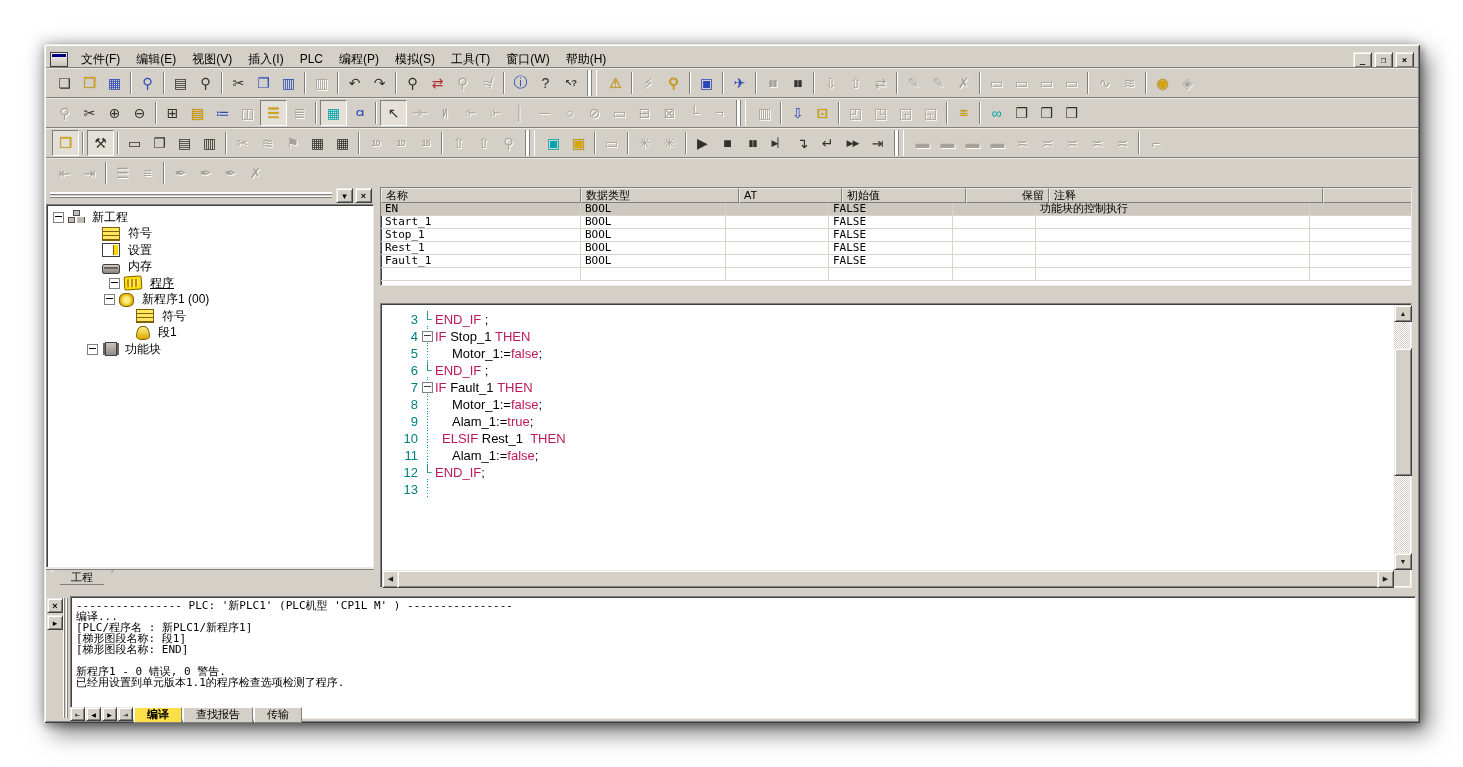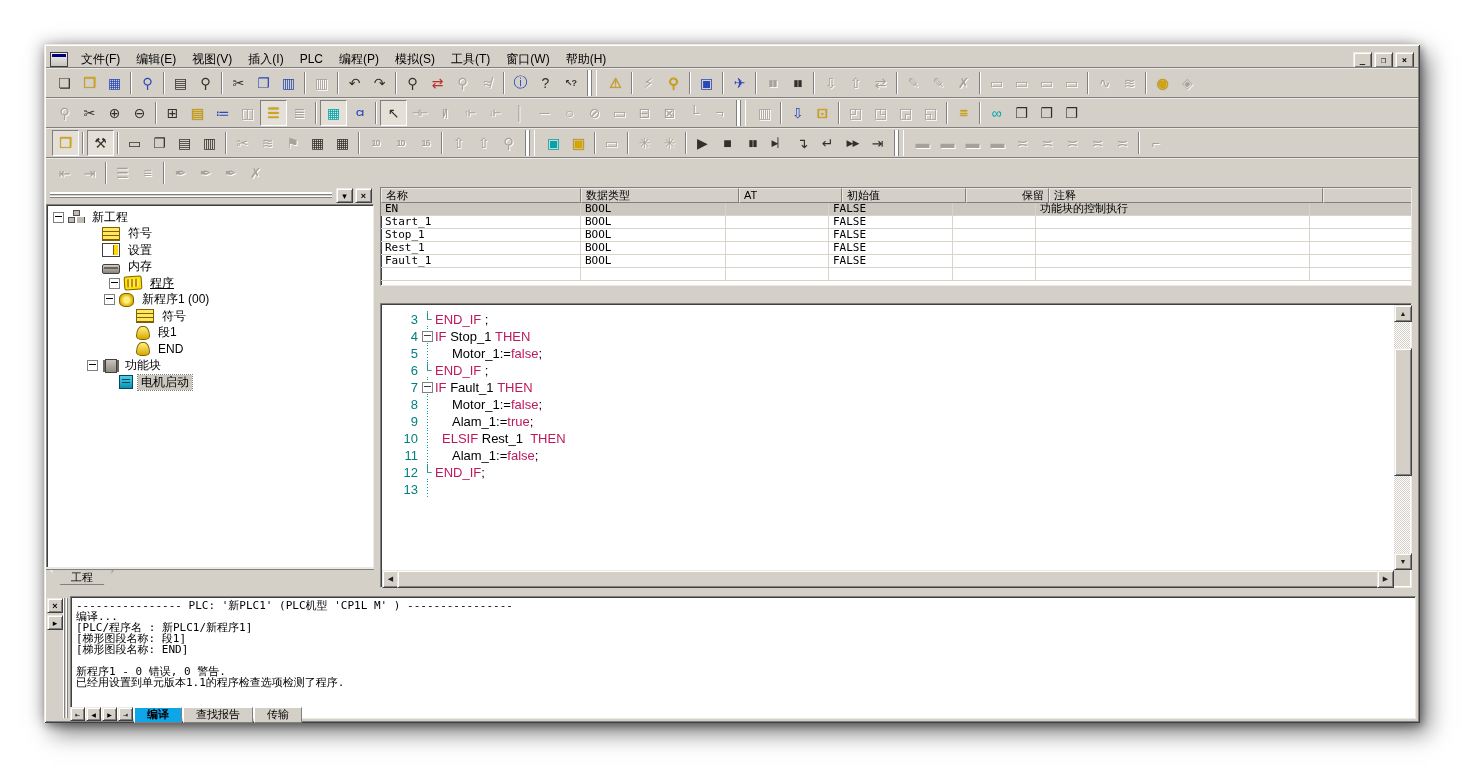--- a/index.html
+++ b/index.html
@@ -125,21 +125,21 @@
   .out-grip{position:absolute;left:17px;top:3px;bottom:3px;width:5px;
     background:linear-gradient(90deg,#fff 0 1px,#808080 1px 2px,transparent 2px 3px,#fff 3px 4px,#808080 4px 5px);}
   .out-text{position:absolute;left:24px;right:2px;top:1px;bottom:2px;background:#fff;overflow:hidden;
     border:1px solid;border-color:#808080 #ece9e2 #ece9e2 #808080;box-shadow:inset 1px 1px 0 #404040;
     font-family:"DejaVu Sans Mono","Liberation Mono",monospace;font-size:11px;line-height:11px;
     padding:3px 5px;white-space:pre;}
   .out-tabs{position:absolute;left:24px;right:2px;top:112px;height:18px;display:flex;align-items:flex-start;gap:1px;}
   .otnav{width:13px;height:12px;display:flex;align-items:center;justify-content:center;font-size:6px;flex:none;}
   .otab{padding:0 12px;height:14px;font-size:11px;line-height:13px;background:#d4d0c8;
     border:1px solid #808080;border-top-color:#fff;border-left-color:#fff;flex:none;}
-  .otab.active{background:#0ea5e9;font-weight:bold;}
+  .otab.active{background:#fde047;font-weight:bold;}
 </style>
 </head>
 <body>
 
 <div class="window">
 
   <div class="menubar">
     <span class="mdi-icon"></span>
     <span style="display:flex;">
         <span class="menu-item">文件(F)</span>
@@ -375,34 +375,24 @@
           <div class="trow" style="padding-left: 72px;">
             <span class="expsp"></span>
             <span class="ticon ti-symbols"></span>
             <span class="tlabel">符号</span>
           </div>
           <div class="trow" style="padding-left: 72px;">
             <span class="expsp"></span>
             <span class="ticon ti-section"></span>
             <span class="tlabel">段1</span>
           </div>
-          <div class="trow" style="padding-left: 72px;">
-            <span class="expsp"></span>
-            <span class="ticon ti-section"></span>
-            <span class="tlabel">END</span>
-          </div>
           <div class="trow" style="padding-left: 38px;">
             <span class="exp"></span>
             <span class="ticon ti-fbfolder"></span>
             <span class="tlabel">功能块</span>
-          </div>
-          <div class="trow" style="padding-left: 55px;">
-            <span class="expsp"></span>
-            <span class="ticon ti-fb"></span>
-            <span class="tlabel sel">电机启动</span>
           </div>
         </div>
       <div class="lp-tabs">
         <span class="lp-tab">工程</span>
       </div>
     </div>
 
     <div class="vsplit"></div>
 
     <div class="right-panel">

